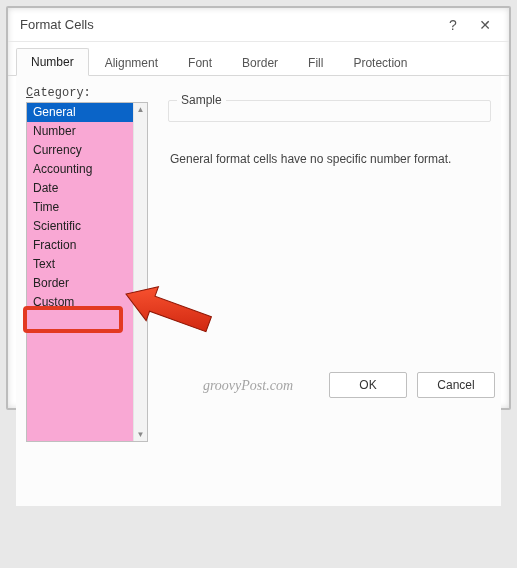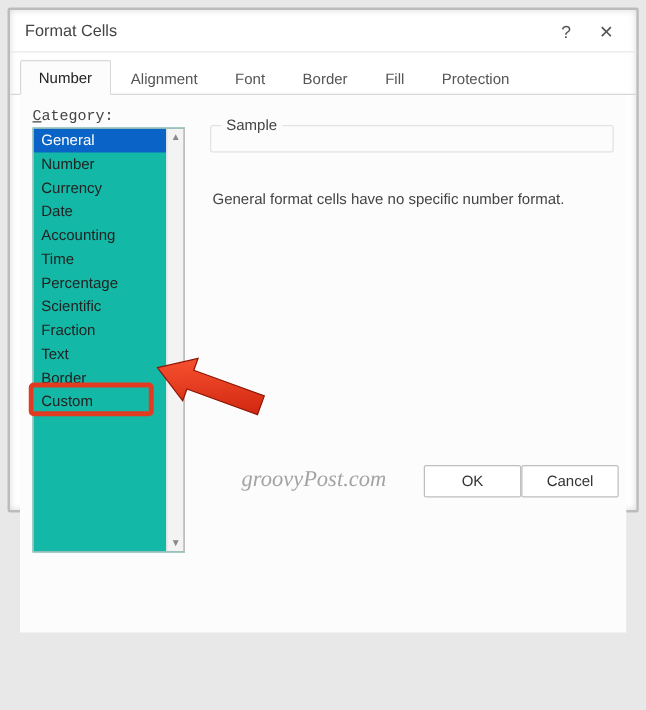--- a/index.html
+++ b/index.html
@@ -79,21 +79,21 @@
   .leftcol { width: 128px; display: flex; flex-direction: column; }
   .cat-label {
     font-size: 12px;
     color: #444;
     margin-bottom: 2px;
     font-family: Liberation Mono, monospace;
   }
   .cat-label .ul { text-decoration: underline; }
   .listbox {
     border: 1px solid #bfbfbf;
-    background: #14b8a6;
+    background: #f9a8d4;
     height: 340px;
     width: 122px;
     overflow: hidden;
     display: flex;
     position: relative;
   }
   .listitems {
     flex: 1;
     overflow: hidden;
   }
@@ -147,42 +147,43 @@
   .desc {
     font-size: 12px;
     color: #444;
     padding: 0 2px;
   }
   .footer {
     position: absolute;
     bottom: 10px;
     right: 14px;
     display: flex;
+    gap: 10px;
     margin-left: 36px;
   }
   .btn {
     min-width: 78px;
     height: 26px;
     border: 1px solid #bfbfbf;
     background: #fff;
     font-size: 12px;
     color: #333;
     border-radius: 2px;
     cursor: pointer;
     display: flex;
     align-items: center;
     justify-content: center;
   }
   .watermark {
     position: absolute;
     bottom: 14px;
-    right: 200px;
+    right: 216px;
     font-family: Georgia, serif;
     font-style: italic;
-    font-size: 18px;
+    font-size: 14px;
     color: rgba(90,90,90,0.55);
   }
   
   .highlight-box {
     position: absolute;
     border: 4px solid #e33a22;
     border-radius: 4px;
     pointer-events: none;
   }
   
@@ -215,24 +216,23 @@
 
     <div class="leftcol">
       <div class="cat-label">
         <span class="ul">C</span><span>ategory:</span>
       </div>
       <div class="listbox">
         <div class="listitems" id="catitems">
             <div class="li selected">General</div>
             <div class="li">Number</div>
             <div class="li">Currency</div>
+            <div class="li">Accounting</div>
             <div class="li">Date</div>
-            <div class="li">Accounting</div>
             <div class="li">Time</div>
-            <div class="li">Percentage</div>
             <div class="li">Scientific</div>
             <div class="li">Fraction</div>
             <div class="li">Text</div>
             <div class="li">Border</div>
             <div class="li">Custom</div>
           </div>
         <div class="scroll">
           <div class="arrow">▲</div>
           <div class="arrow">▼</div>
         </div>

